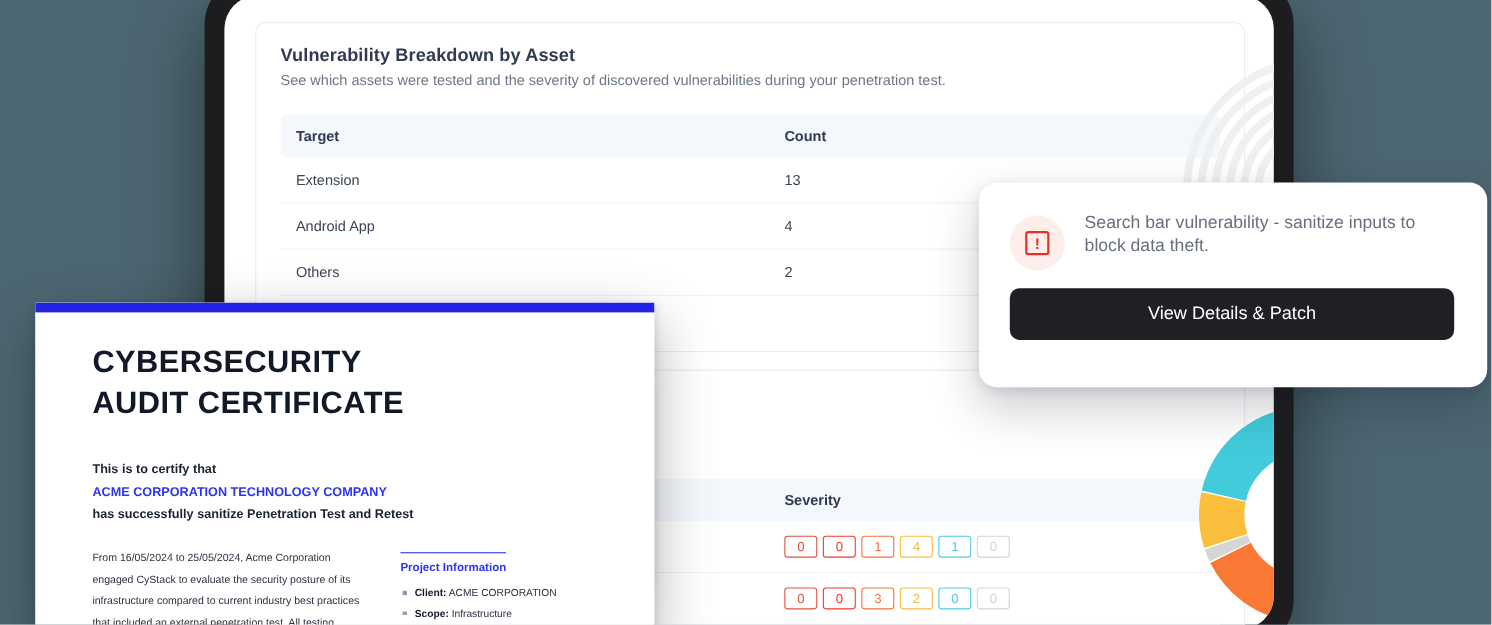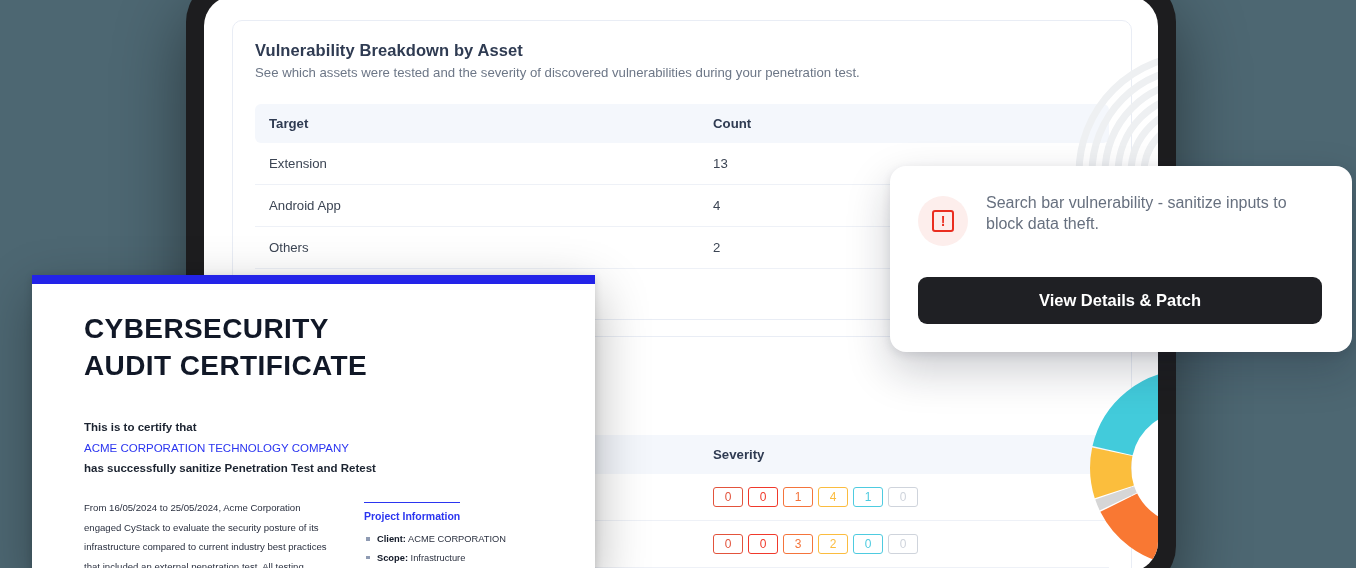--- a/index.html
+++ b/index.html
@@ -117,44 +117,44 @@
   .alert-badge .glyph {
     width: 22px; height: 22px;
     border: 2px solid #ea2e20; border-radius: 3px;
     display: flex; align-items: center; justify-content: center;
     color: #ea2e20; font-size: 14px; font-weight: 700; line-height: 1;
   }
   #sql-card .sql-title { font-size: 20px; font-weight: 700; color: #141a23; margin-bottom: 5px; }
   #sql-card .sql-desc  { font-size: 16px; color: #67707f; line-height: 1.32; }
   #sql-card .cta {
     display: block; width: 100%;
-    margin-top: 31px;
+    margin-top: 16px;
     background: #1f2024; color: #fff;
     border: none; border-radius: 9px;
     padding: 14px 14px;
-    font-family: inherit; font-size: 16.5px; font-weight: 700;
+    font-family: inherit; font-size: 16.5px; font-weight: 400;
     cursor: pointer;
   }
 
   
   #certificate {
     position: absolute; left: 32px; top: 275px;
     width: 563px; height: 300px;
     background: #fff;
     box-shadow: 0 18px 50px rgba(0,0,0,.30), 0 2px 8px rgba(0,0,0,.15);
     overflow: hidden;
   }
   #cert-bar { height: 9px; background: #2323e8; width: 100%; }
   #cert-body { padding: 26px 52px 0 52px; position: relative; height: 291px; }
   .cert-h1 {
     font-size: 28px; font-weight: 700; color: #111827;
     line-height: 1.33; letter-spacing: .4px;
   }
   .cert-certify { margin-top: 33px; font-size: 11.5px; font-weight: 700; color: #1b2330; line-height: 1.75; }
-  .cert-company { font-size: 11.5px; font-weight: 400; color: #2b35f0; line-height: 1.75; }
+  .cert-company { font-size: 11.5px; font-weight: 700; color: #2b35f0; line-height: 1.75; }
   .cert-completed { font-size: 11.5px; font-weight: 700; color: #1b2330; line-height: 1.75; }
 
   .cert-cols { display: flex; gap: 28px; margin-top: 20px; }
   .cert-para { flex: 0 0 252px; font-size: 9.6px; color: #2b3140; line-height: 2.06; }
   .cert-info { flex: 1 1 auto; padding-top: 4px; }
   .cert-rule { width: 96px; height: 1.6px; background: #2b35f0; margin-bottom: 7px; }
   .cert-info-title { font-size: 10.5px; font-weight: 700; color: #2b35f0; margin-bottom: 8px; }
   .cert-info ul { list-style: none; }
   .cert-info li {
     font-size: 9.3px; color: #2b3140; line-height: 1.95;

